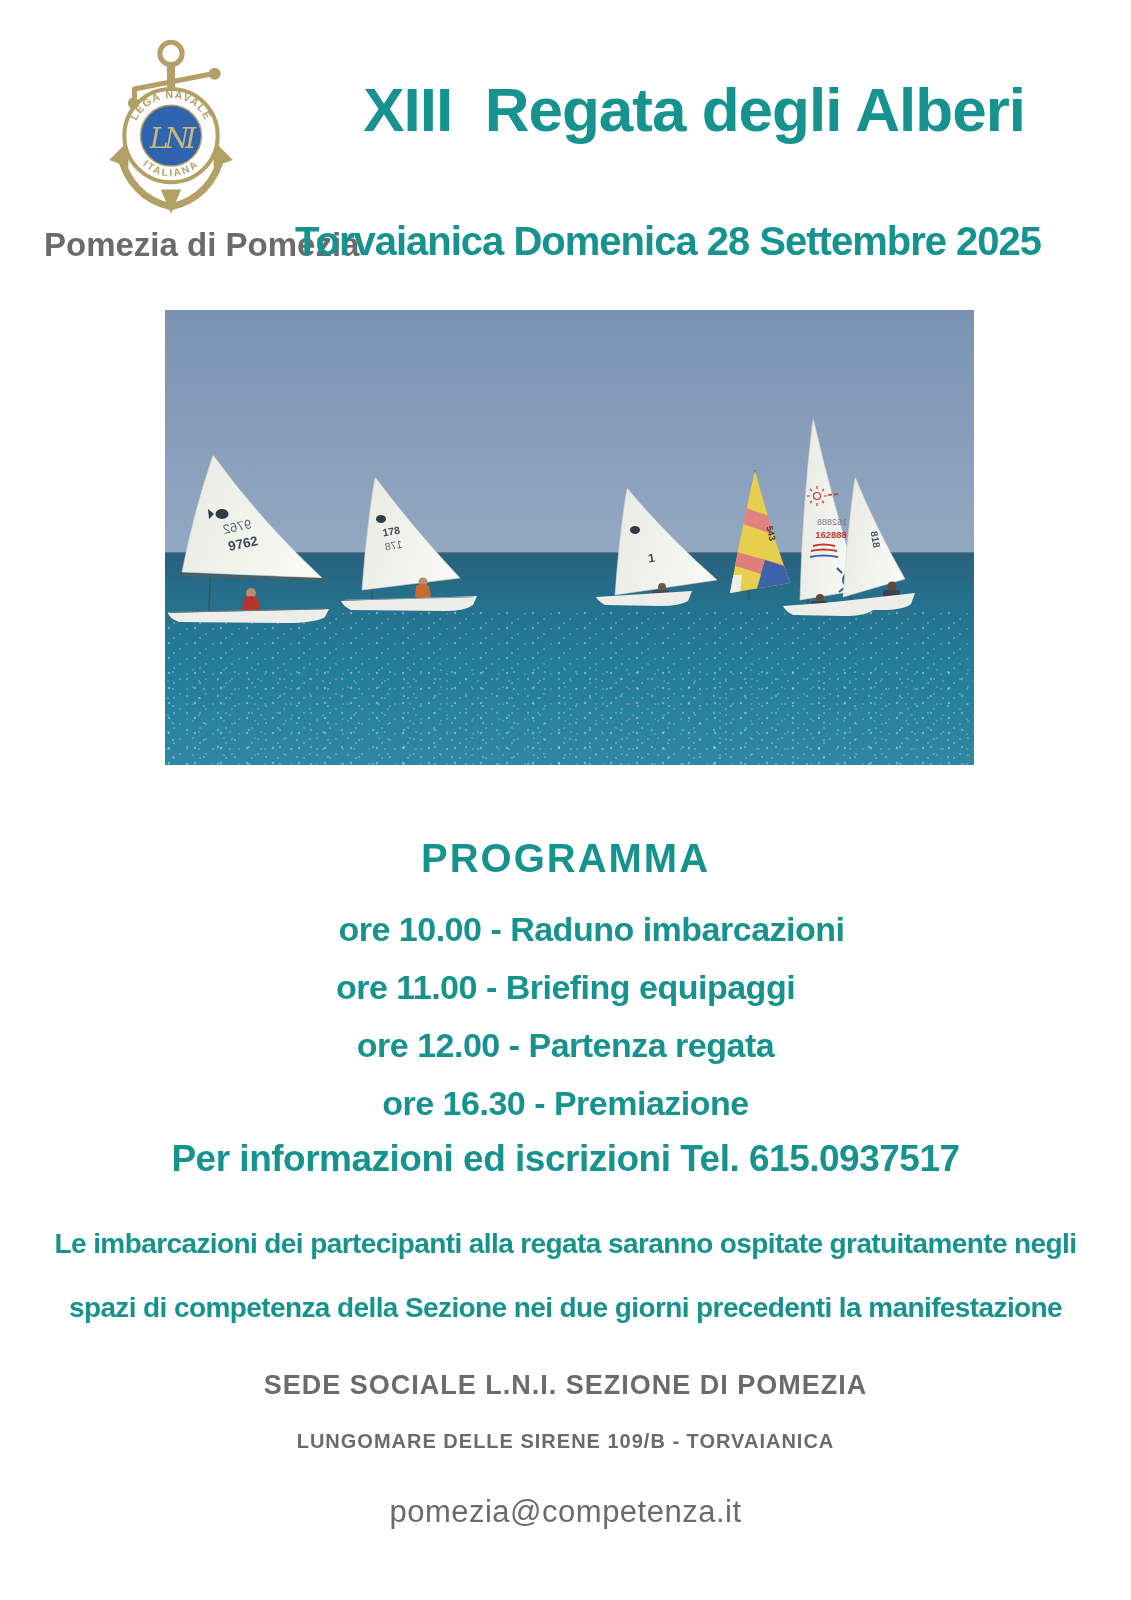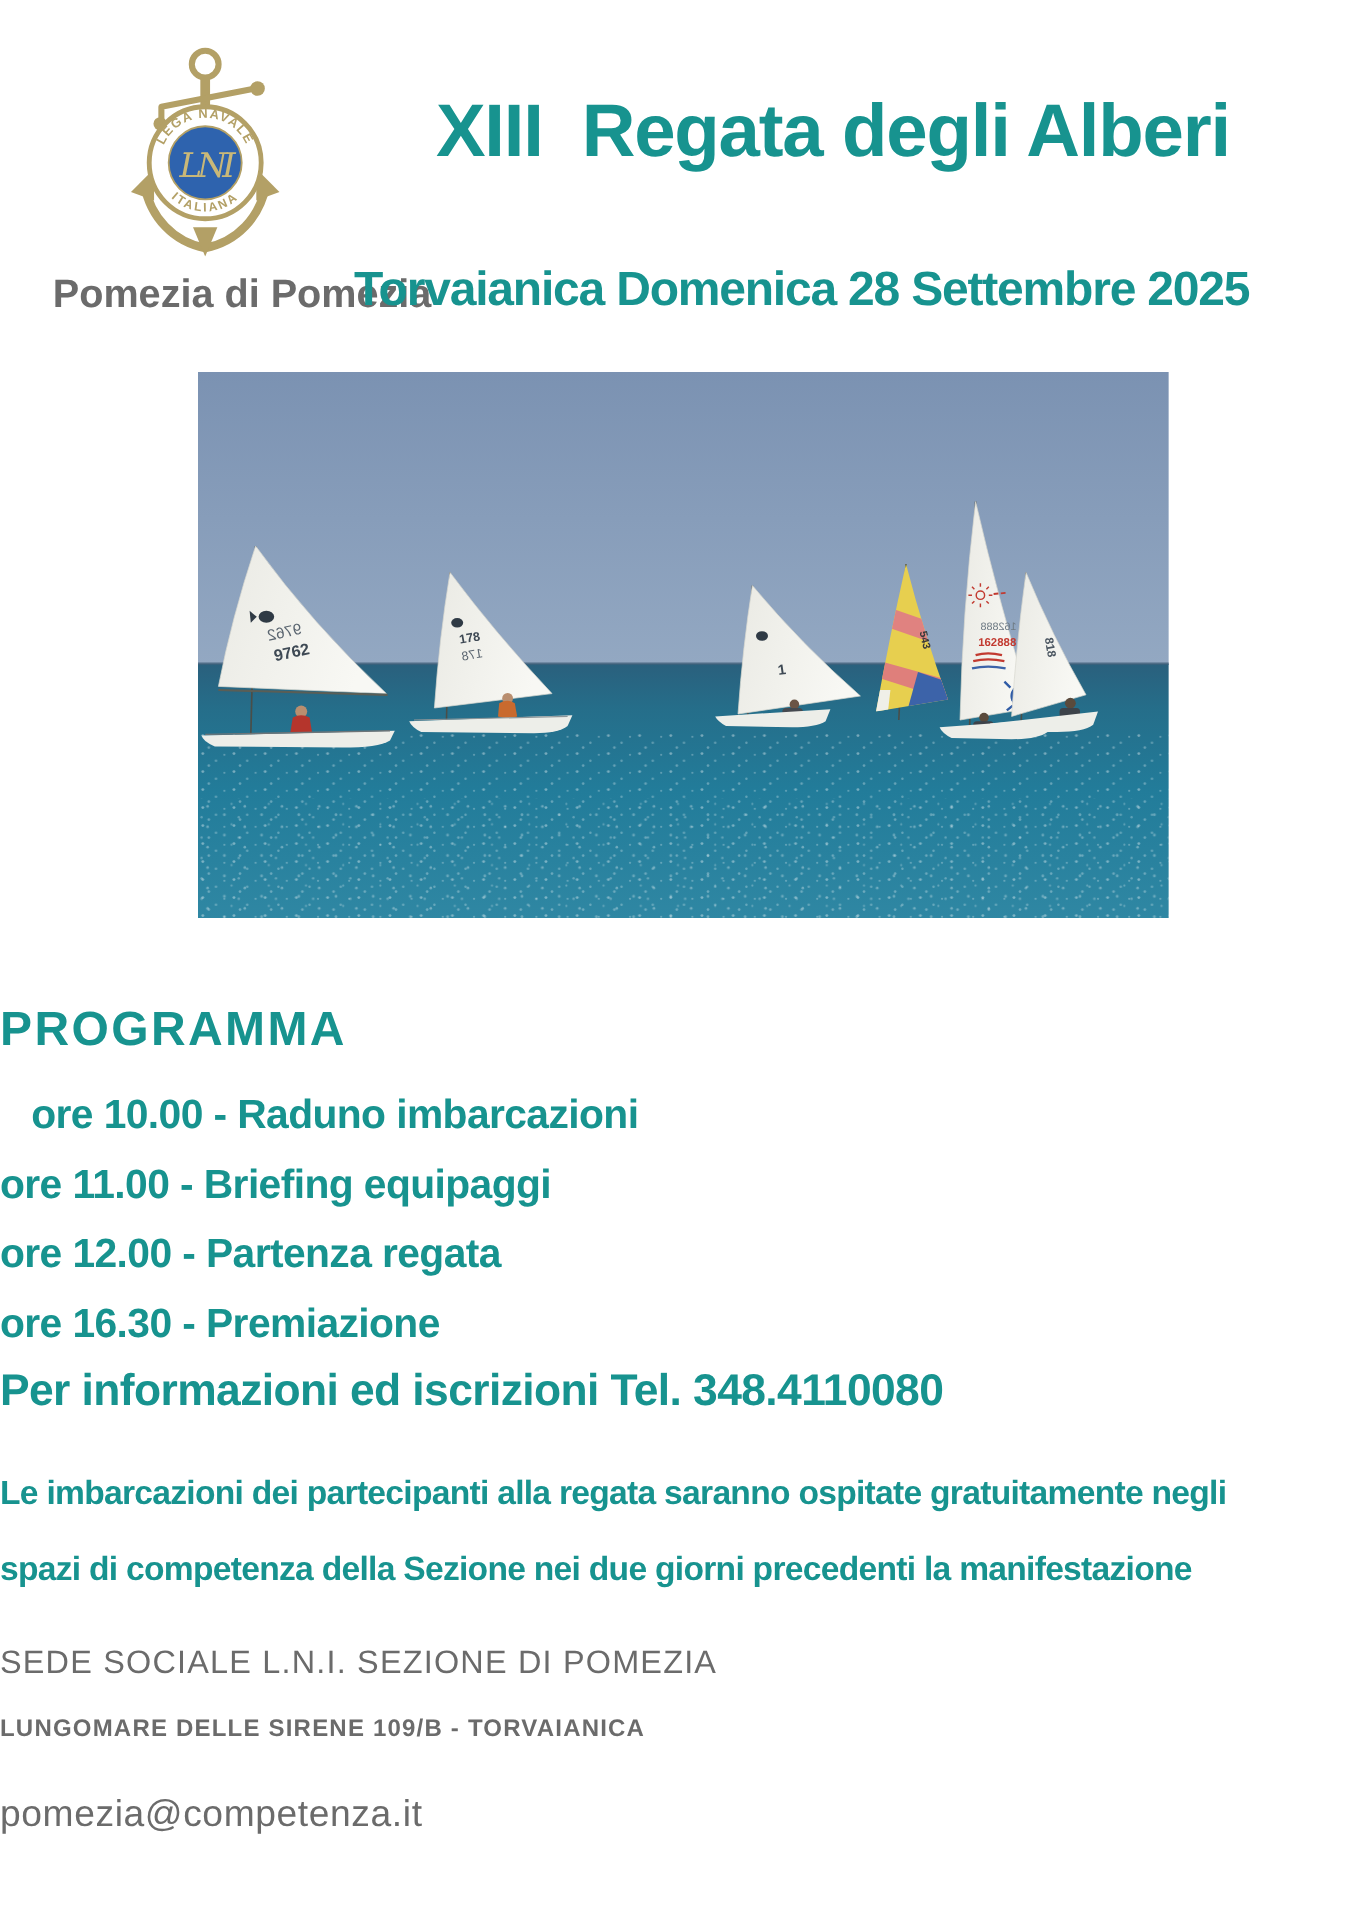--- a/index.html
+++ b/index.html
@@ -1,37 +1,37 @@
 <!DOCTYPE html>
 <html><head>
 <meta charset="utf-8">
 <style>
   html,body{margin:0;padding:0;}
   body{width:1131px;height:1600px;background:#ffffff;position:relative;
        font-family:"Liberation Sans",sans-serif;overflow:hidden;}
   .abs{position:absolute;}
-  .center{left:0;width:1131px;}
+  .center{left:0;width:1131px;text-align:center;}
   .teal{color:#17938F;}
   .gray{color:#6B6B6B;}
   .logo{left:100px;top:36px;width:142px;height:178px;}
   .title{top:74px;left:0;width:1025px;padding-left:118px;box-sizing:border-box;
          text-align:right;font-size:62px;font-weight:bold;margin:0;white-space:pre;
          letter-spacing:-1px;}
   .section-label{left:44px;top:226px;font-size:33px;font-weight:bold;}
   .event-line{left:295px;top:219px;width:770px;text-align:left;
               font-size:40px;font-weight:bold;letter-spacing:-1px;}
   .photo{left:165px;top:310px;width:809px;height:455px;}
   .photo svg{display:block;}
   .prog-head{top:836px;font-size:40px;font-weight:bold;letter-spacing:2px;margin:0;}
   .prog-item{font-size:34px;font-weight:bold;letter-spacing:-0.5px;}
   .pi0{top:910px;padding-left:26px;} .pi1{top:968px;} .pi2{top:1026px;} .pi3{top:1084px;}
   .info-line{top:1138px;font-size:37px;font-weight:bold;letter-spacing:-0.5px;}
   .note-line{font-size:28px;font-weight:bold;letter-spacing:-0.6px;}
   .nl1{top:1228px;} .nl2{top:1292px;}
-  .foot1{top:1370px;font-size:27px;font-weight:normal;letter-spacing:1px;}
+  .foot1{top:1370px;font-size:27px;font-weight:bold;letter-spacing:1px;}
   .foot2{top:1430px;font-size:20px;font-weight:bold;letter-spacing:1px;}
   .foot3{top:1494px;font-size:31px;font-weight:normal;letter-spacing:0.5px;}
 </style>
 </head>
 <body>
 
 <div>
 
   <div class="abs logo">
     <svg viewBox="0 0 140 175" width="142" height="178" xmlns="http://www.w3.org/2000/svg" xmlns:xlink="http://www.w3.org/1999/xlink">
@@ -189,21 +189,21 @@
         <path d="M660,293 L750,283 L746,294 Q738,300 716,300 L668,300 Q662,297 660,293 Z" fill="#EDEEE9"></path>
       </g>
     </svg>
   </div>
 
   <h2 class="abs center prog-head teal">PROGRAMMA</h2>
   <div class="abs center prog-item pi0 teal">ore 10.00 - Raduno imbarcazioni</div>
   <div class="abs center prog-item pi1 teal">ore 11.00 - Briefing equipaggi</div>
   <div class="abs center prog-item pi2 teal">ore 12.00 - Partenza regata</div>
   <div class="abs center prog-item pi3 teal">ore 16.30 - Premiazione</div>
-  <div class="abs center info-line teal">Per informazioni ed iscrizioni Tel. 348.4110080</div>
+  <div class="abs center info-line teal">Per informazioni ed iscrizioni Tel. 615.0937517</div>
 
   <div class="abs center note-line nl1 teal">Le imbarcazioni dei partecipanti alla regata saranno ospitate gratuitamente negli</div>
   <div class="abs center note-line nl2 teal">spazi di competenza della Sezione nei due giorni precedenti la manifestazione</div>
 
   <div class="abs center foot1 gray">SEDE SOCIALE L.N.I. SEZIONE DI POMEZIA</div>
   <div class="abs center foot2 gray">LUNGOMARE DELLE SIRENE 109/B - TORVAIANICA</div>
   <div class="abs center foot3 gray">pomezia@competenza.it</div>
 
 </div>
 

